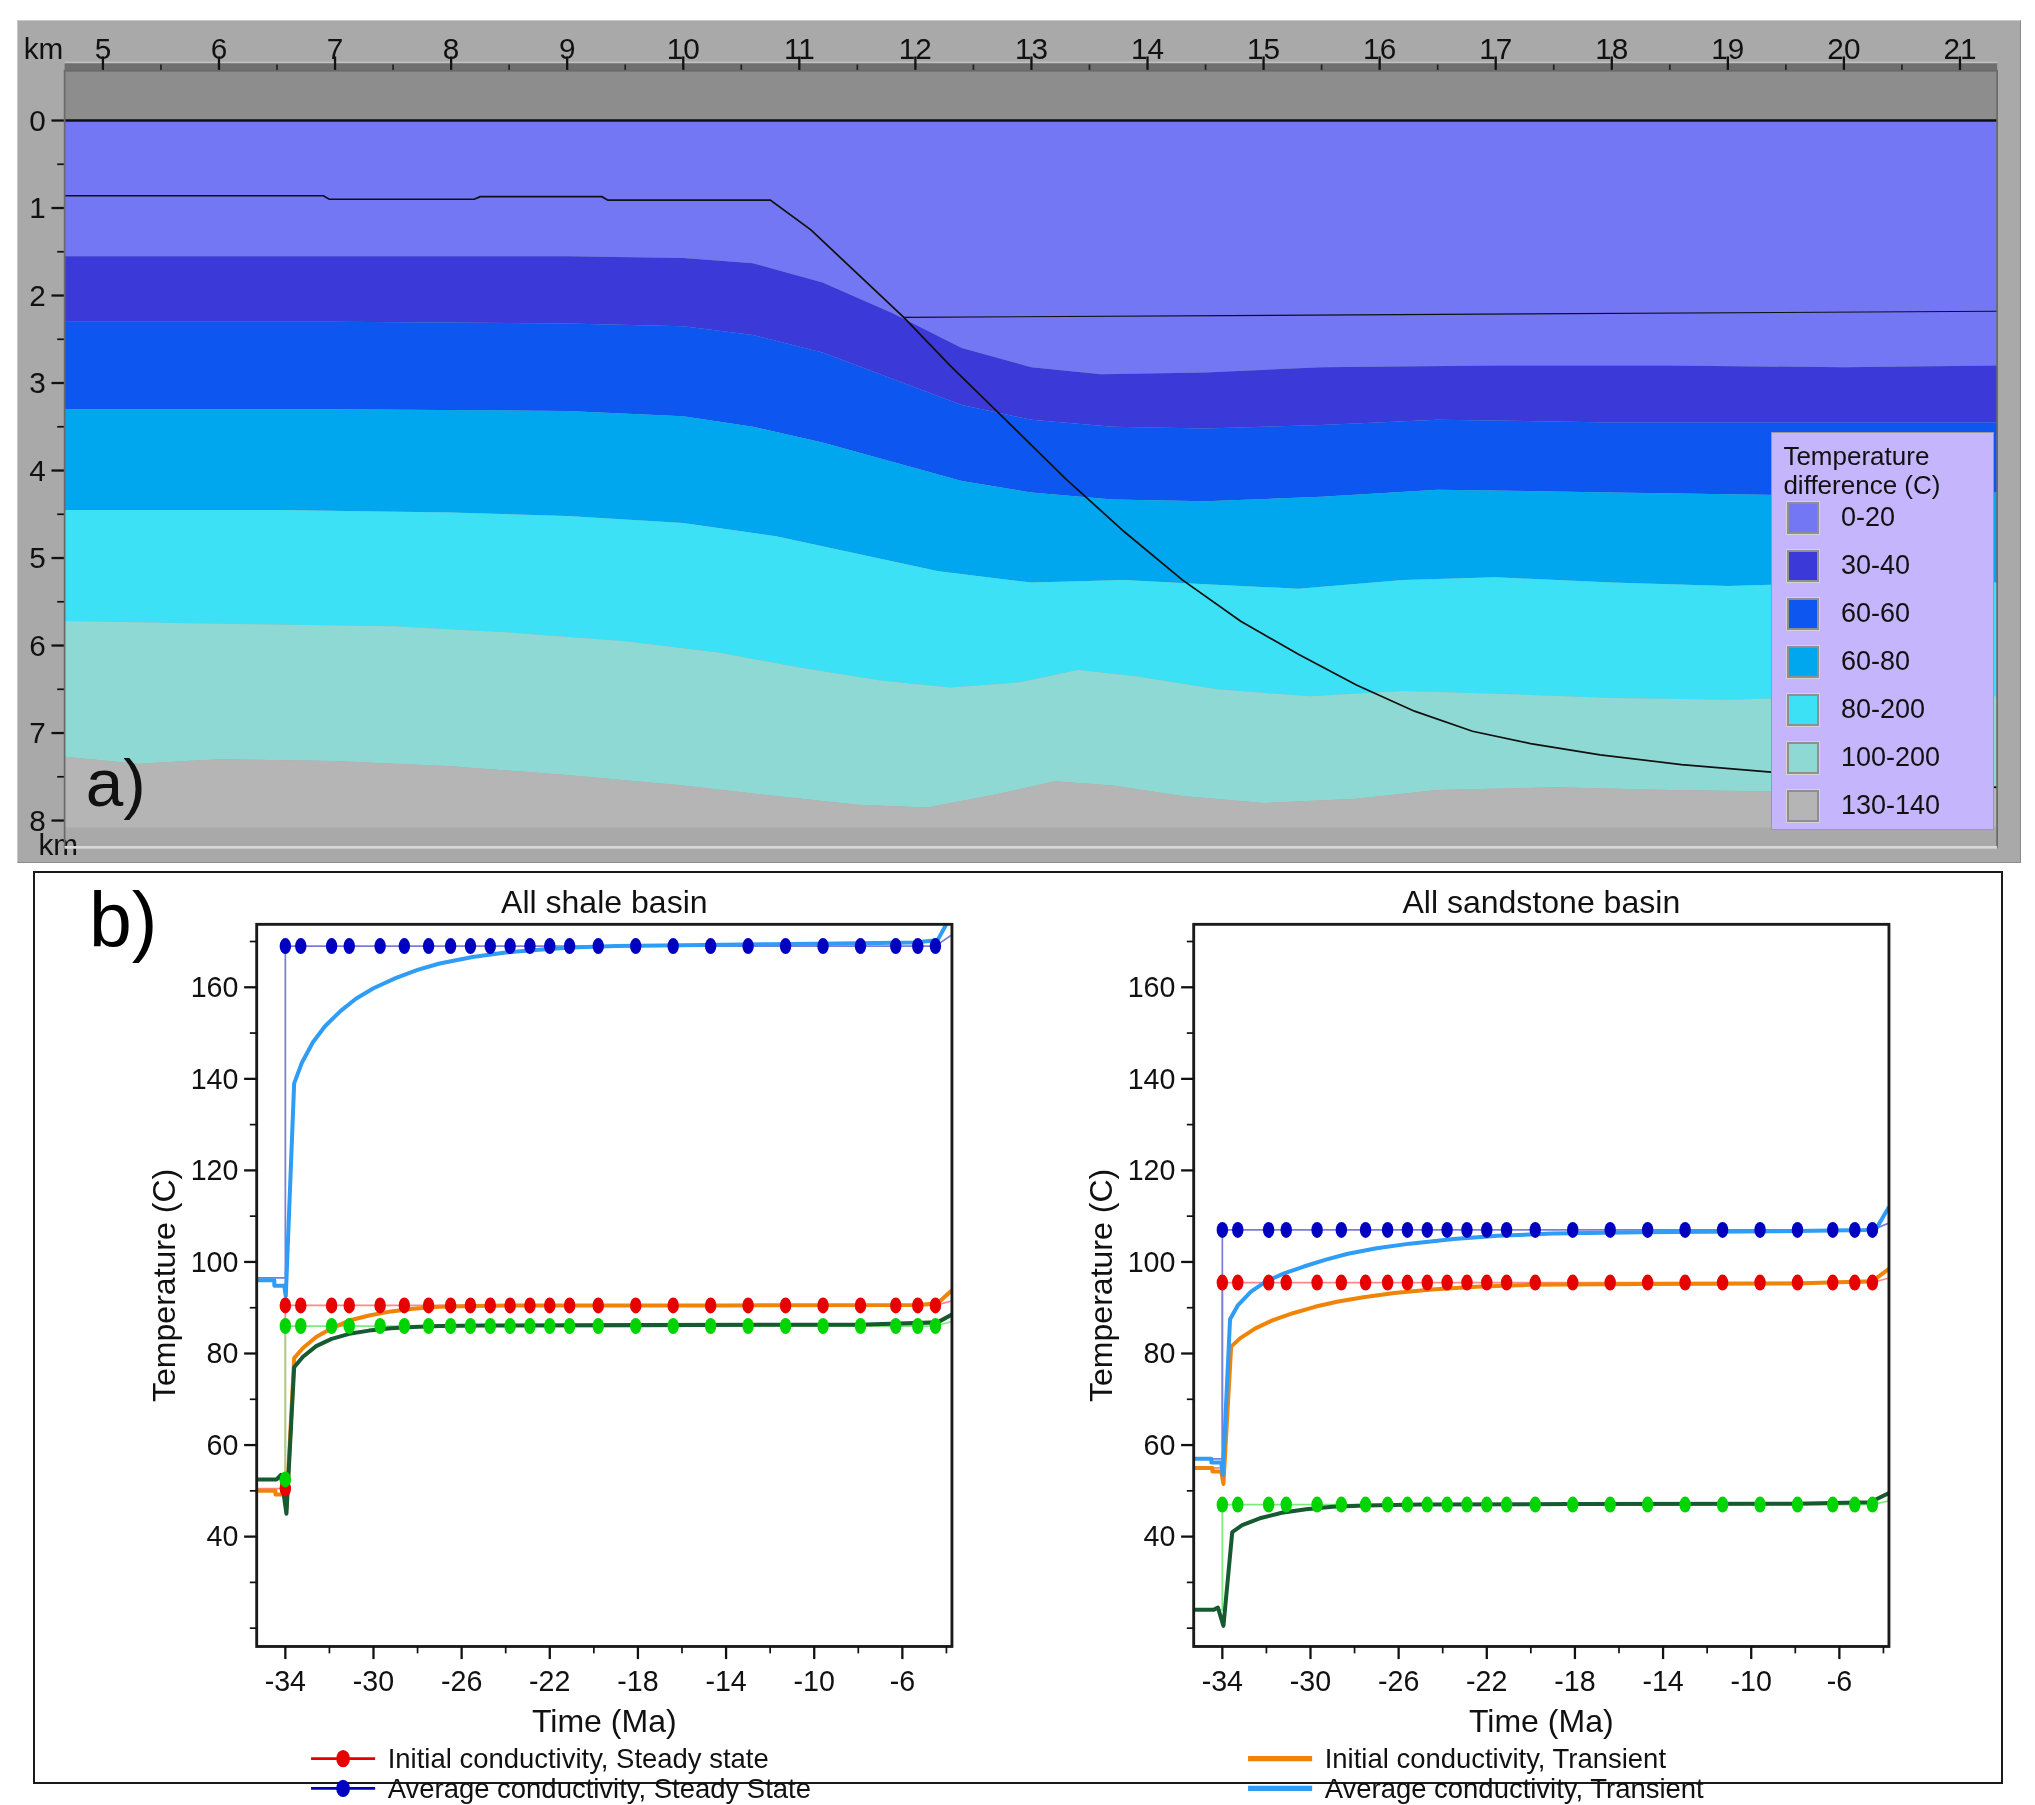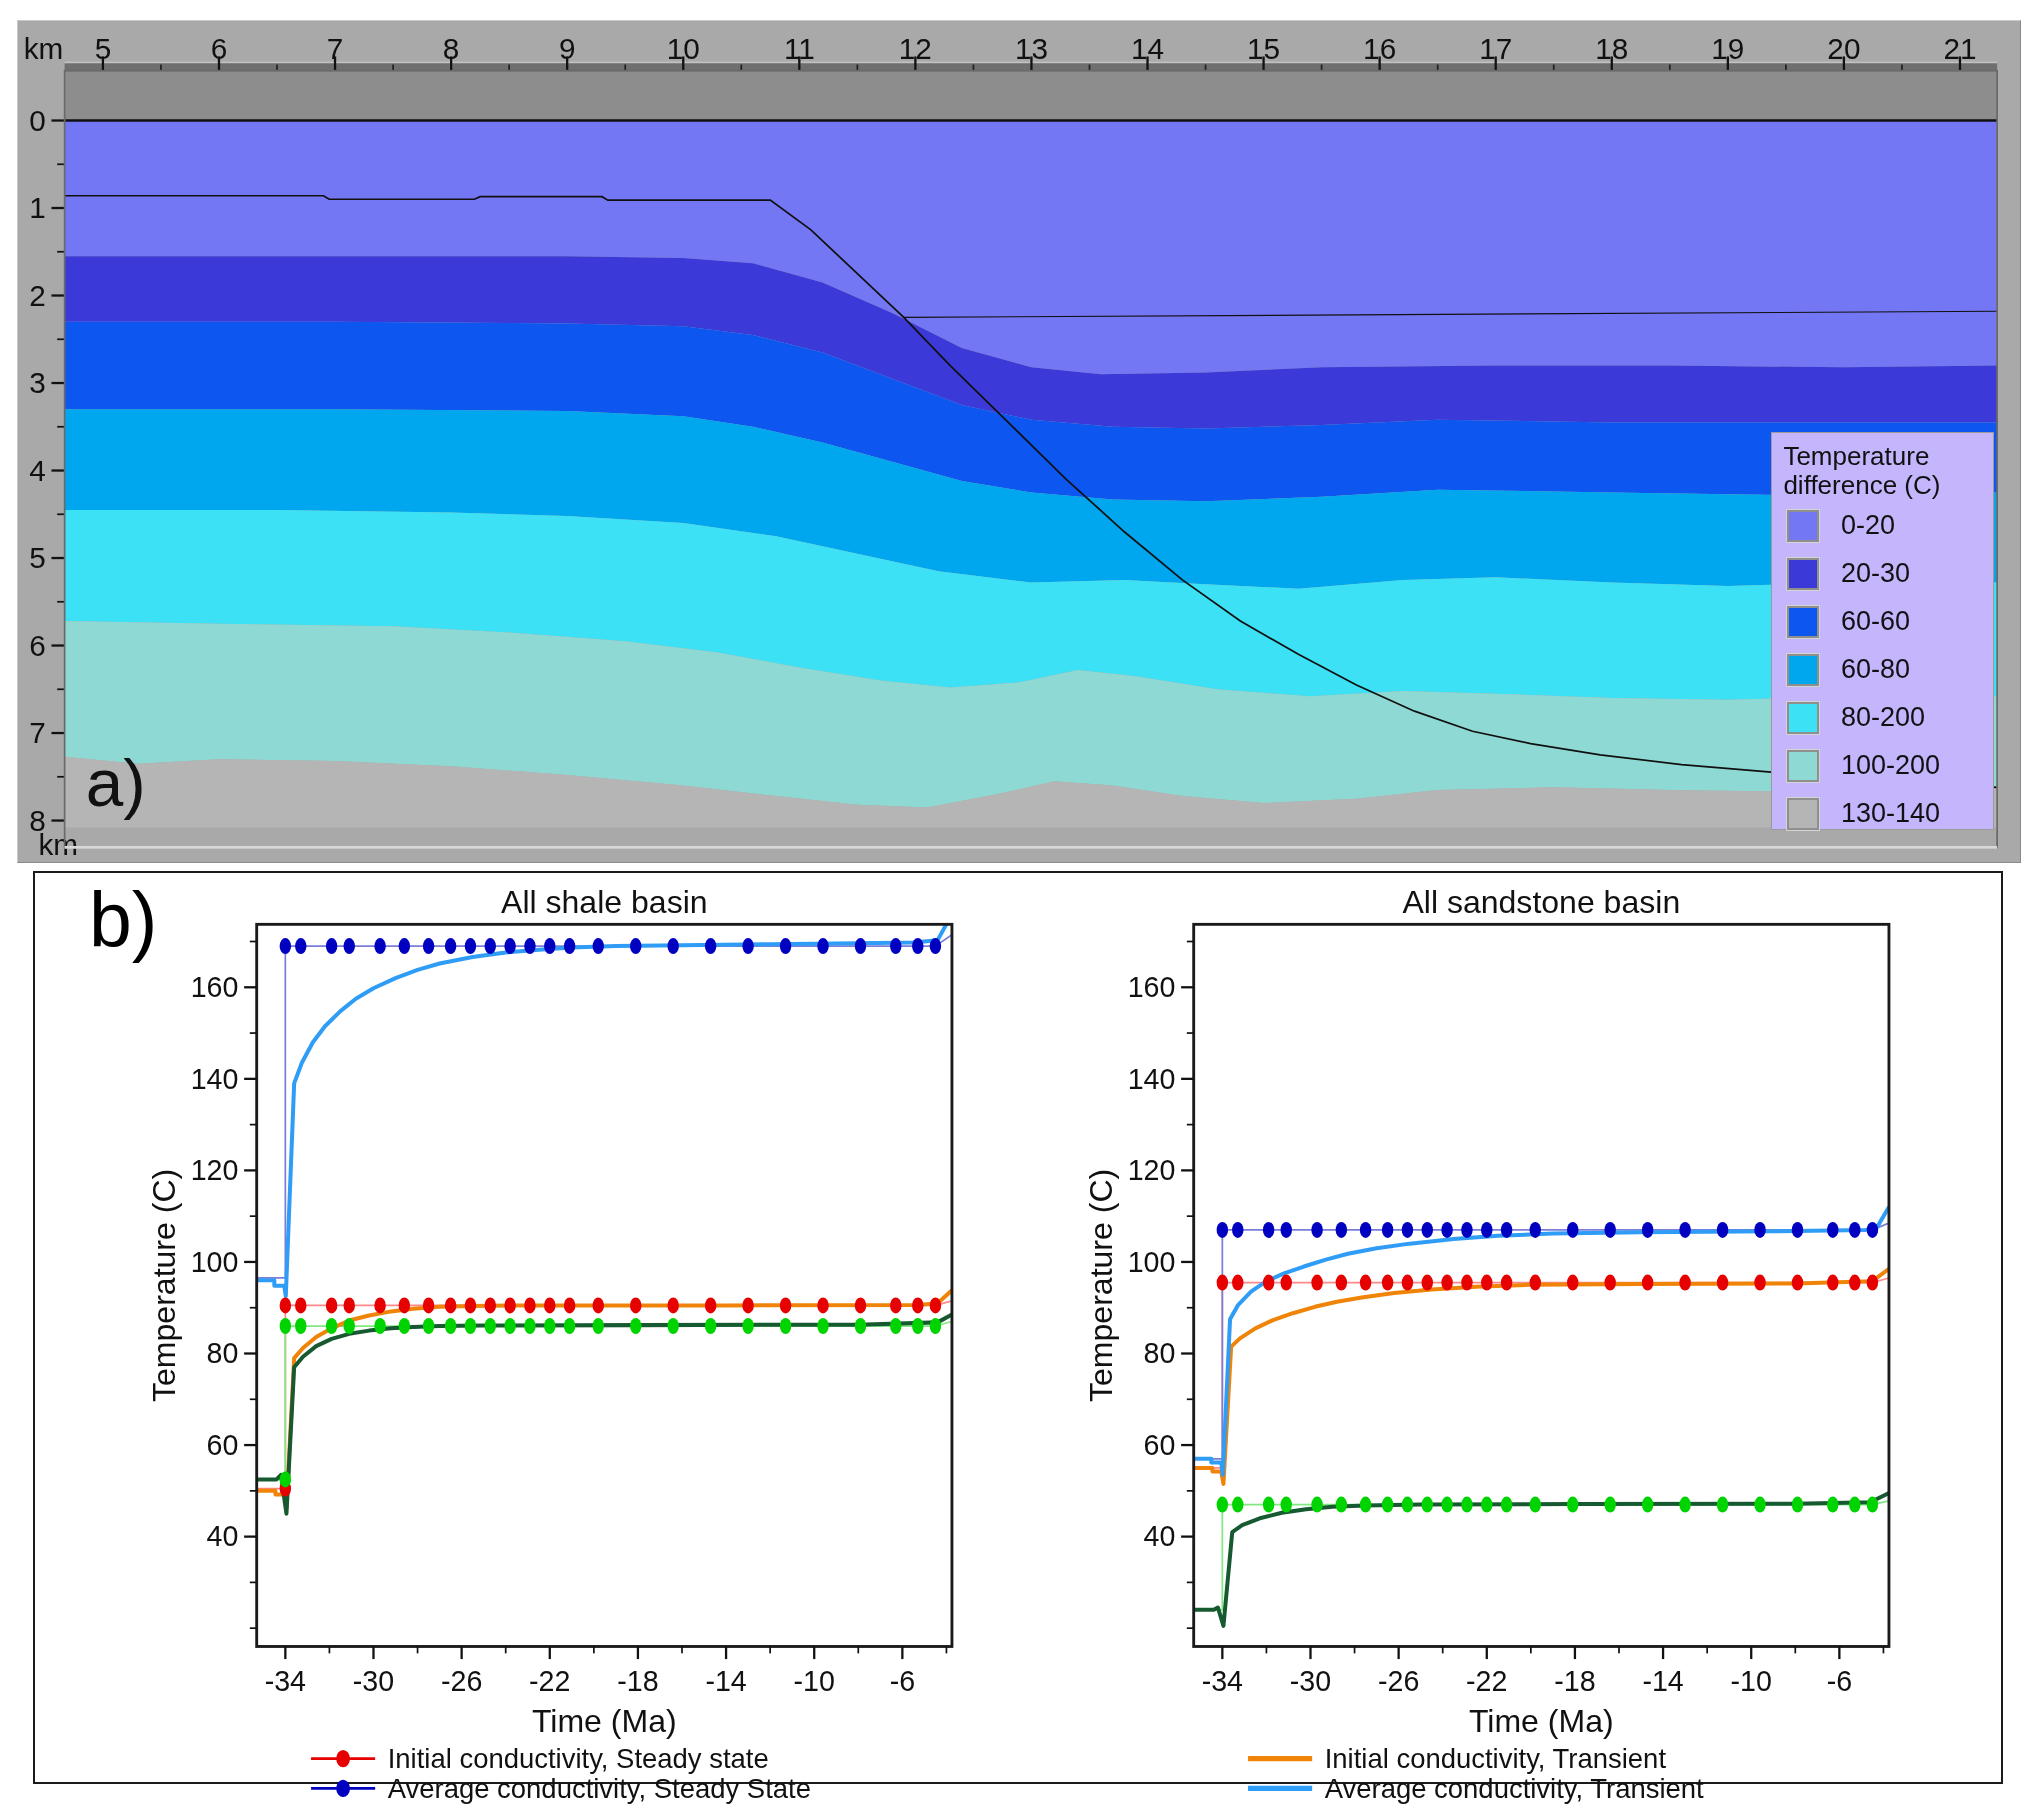--- a/index.html
+++ b/index.html
@@ -6,21 +6,21 @@
   #figure{position:relative;width:2035px;height:1805px;background:#ffffff;
           font-family:"Liberation Sans","DejaVu Sans",sans-serif;overflow:hidden;}
   
   #panelA{position:absolute;left:17px;top:19.5px;width:2004px;height:843px;background:#a9a9a9;
           border-top:1.7px solid #c9c9c9;border-left:1.7px solid #c9c9c9;
           border-right:1.7px solid #8a8a8a;border-bottom:1.7px solid #8a8a8a;box-sizing:border-box;}
   #panelA-svg{position:absolute;left:0;top:0;}
   #legendA{position:absolute;left:1753px;top:411px;width:223px;height:398px;background:#c4b5fd;
            border:1.1px solid #9a9a9a;box-sizing:border-box;}
   #legendA .ttl{margin:9.2px 0 1.1px 11.4px;font-size:26px;line-height:1.13;color:#111;}
-  #legendA .row{display:flex;align-items:center;height:48px;margin-left:15px;}
+  #legendA .row{display:flex;align-items:flex-start;height:48px;margin-left:15px;}
   #legendA .sw{width:32px;height:32px;border:2.3px solid #8f8f8f;outline:1.7px solid #d4d4d4;box-sizing:border-box;flex:none;}
   #legendA .lb{margin-left:22px;font-size:27px;color:#111;}
   
   #panelB{position:absolute;left:33px;top:871px;width:1970px;height:913px;background:#ffffff;
           border:2.9px solid #1a1a1a;box-sizing:border-box;}
   #bLabel{position:absolute;left:54px;top:2.9px;font-size:77px;color:#000;}
   .chart-svg{position:absolute;top:12.6px;width:870px;height:927px;}
   #chartL{left:110px;} #chartR{left:1047px;}
   text{fill:#111;}
 </style>
@@ -132,21 +132,21 @@
         <div>Temperature</div>
         <div>difference (C)</div>
       </div>
       <div id="legendA-rows">
           <div class="row">
             <div class="sw" style="background: rgb(116, 119, 243);"></div>
             <div class="lb">0-20</div>
           </div>
           <div class="row">
             <div class="sw" style="background: rgb(59, 58, 216);"></div>
-            <div class="lb">20-30</div>
+            <div class="lb">30-40</div>
           </div>
           <div class="row">
             <div class="sw" style="background: rgb(13, 86, 240);"></div>
             <div class="lb">60-60</div>
           </div>
           <div class="row">
             <div class="sw" style="background: rgb(0, 166, 238);"></div>
             <div class="lb">60-80</div>
           </div>
           <div class="row">

